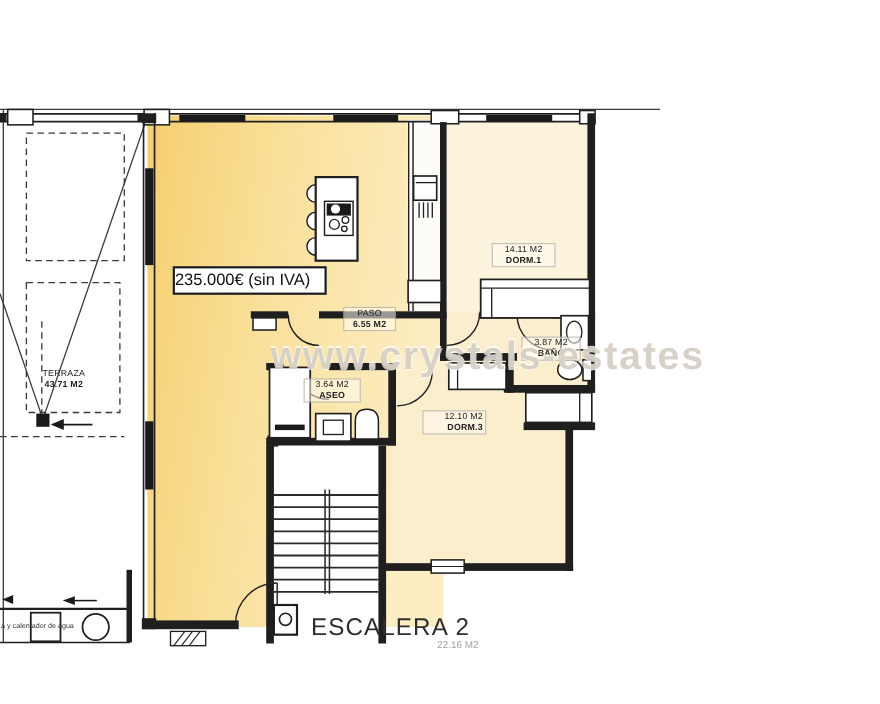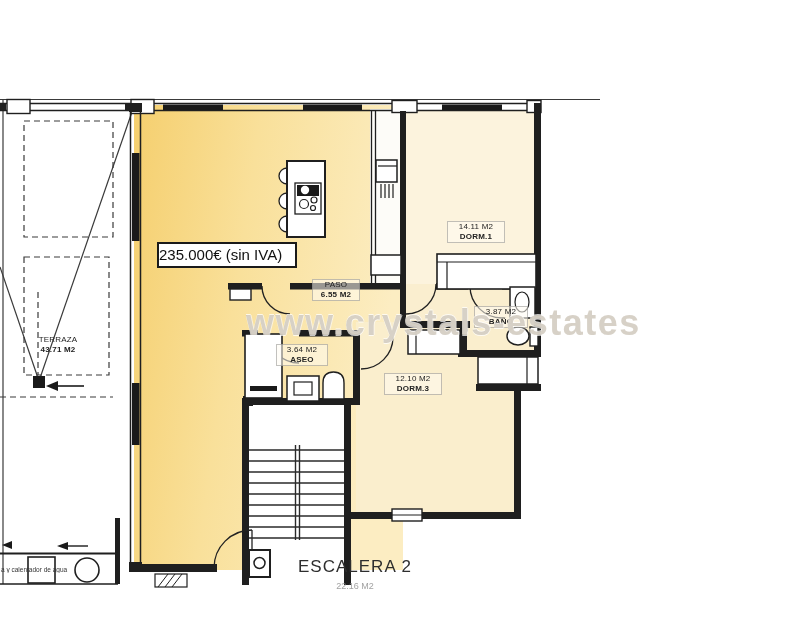--- a/index.html
+++ b/index.html
@@ -18,25 +18,25 @@
     padding:0 2px;
   }
   .lbl .l2{display:block;font-weight:bold;}
   #price-tag{
     position:absolute;left:157px;top:242px;width:136px;height:22px;z-index:2;
     background:#ffffff;border:2px solid #1a1a1a;color:#111;
     font-size:15px;line-height:22px;white-space:nowrap;
   }
   #escalera-name{
     position:absolute;left:275px;top:557px;width:160px;z-index:2;
-    font-size:17px;color:#2e2e2e;text-align:center;letter-spacing:1px;
+    font-size:22px;color:#2e2e2e;text-align:center;letter-spacing:1px;
   }
   #escalera-area{
     position:absolute;left:275px;top:581px;width:160px;z-index:2;
-    font-size:9px;color:#8a8a8a;text-align:center;opacity:.8;
+    font-size:9px;color:#8a8a8a;text-align:right;opacity:.8;
   }
   #utility-note{
     position:absolute;left:1px;top:566px;width:115px;z-index:2;
     font-size:6.5px;color:#333;text-align:left;white-space:nowrap;overflow:hidden;
   }
   #watermark{
     position:absolute;left:246px;top:302px;z-index:3;
     font-size:36px;font-weight:bold;letter-spacing:1.5px;white-space:nowrap;
     color:rgba(183,172,153,0.55);
     text-shadow:0 1px 0 rgba(255,255,255,0.75),0 -1px 0 rgba(255,255,255,0.75),1px 0 0 rgba(255,255,255,0.5);
@@ -256,21 +256,21 @@
   <div class="lbl boxed" style="left:447px;top:221px;width:52px;">
     <span>14.11 M2</span>
     <span class="l2">DORM.1</span>
   </div>
 
   <div class="lbl boxed" style="left:474px;top:306px;width:48px;">
     <span>3.87 M2</span>
     <span class="l2">BAÑO</span>
   </div>
 
-  <div class="lbl boxed" style="left:384px;top:373px;width:52px;">
+  <div class="lbl boxed" style="left:384px;top:373px;width:52px;text-align:right;">
     <span>12.10 M2</span>
     <span class="l2">DORM.3</span>
   </div>
 
   <div id="escalera-name">ESCALERA 2</div>
   <div id="escalera-area">22.16 M2</div>
 
   <div id="utility-note">a y calentador de agua</div>
 
   <div id="watermark">www.crystals-estates</div>

